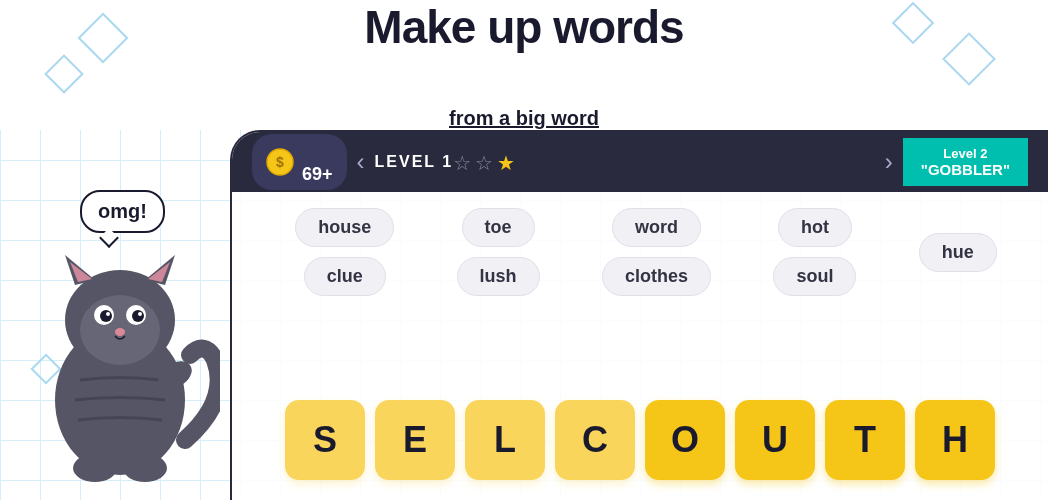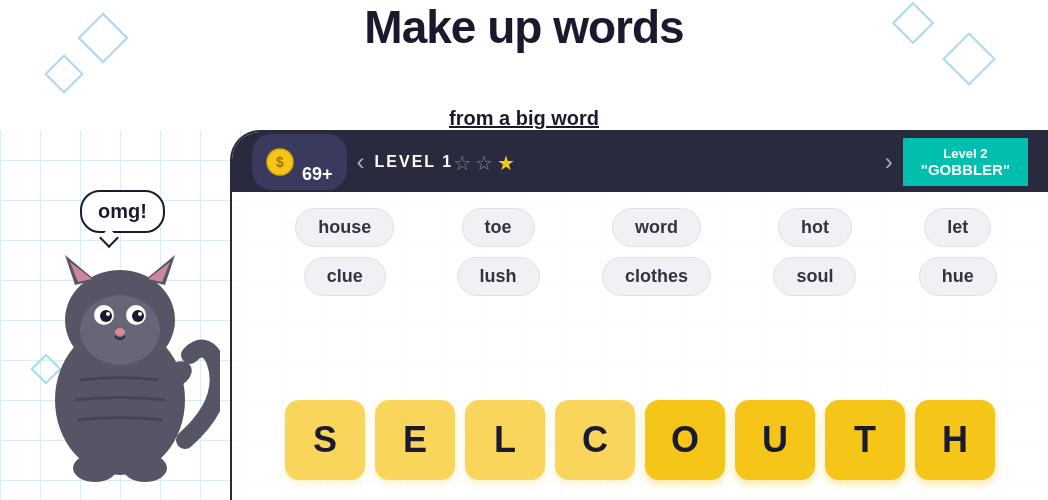--- a/index.html
+++ b/index.html
@@ -386,21 +386,20 @@
       </div>
       <div class="word-column">
         <div class="word-pill">word</div>
         <div class="word-pill">clothes</div>
       </div>
       <div class="word-column">
         <div class="word-pill">hot</div>
         <div class="word-pill">soul</div>
       </div>
       <div class="word-column">
-        <div class="word-pill">let</div>
         <div class="word-pill">hue</div>
       </div>
     </div>
   </div>
 
   <div class="letter-row">
     <div class="letter-tile light-gold">S</div>
     <div class="letter-tile light-gold">E</div>
     <div class="letter-tile light-gold">L</div>
     <div class="letter-tile light-gold">C</div>

